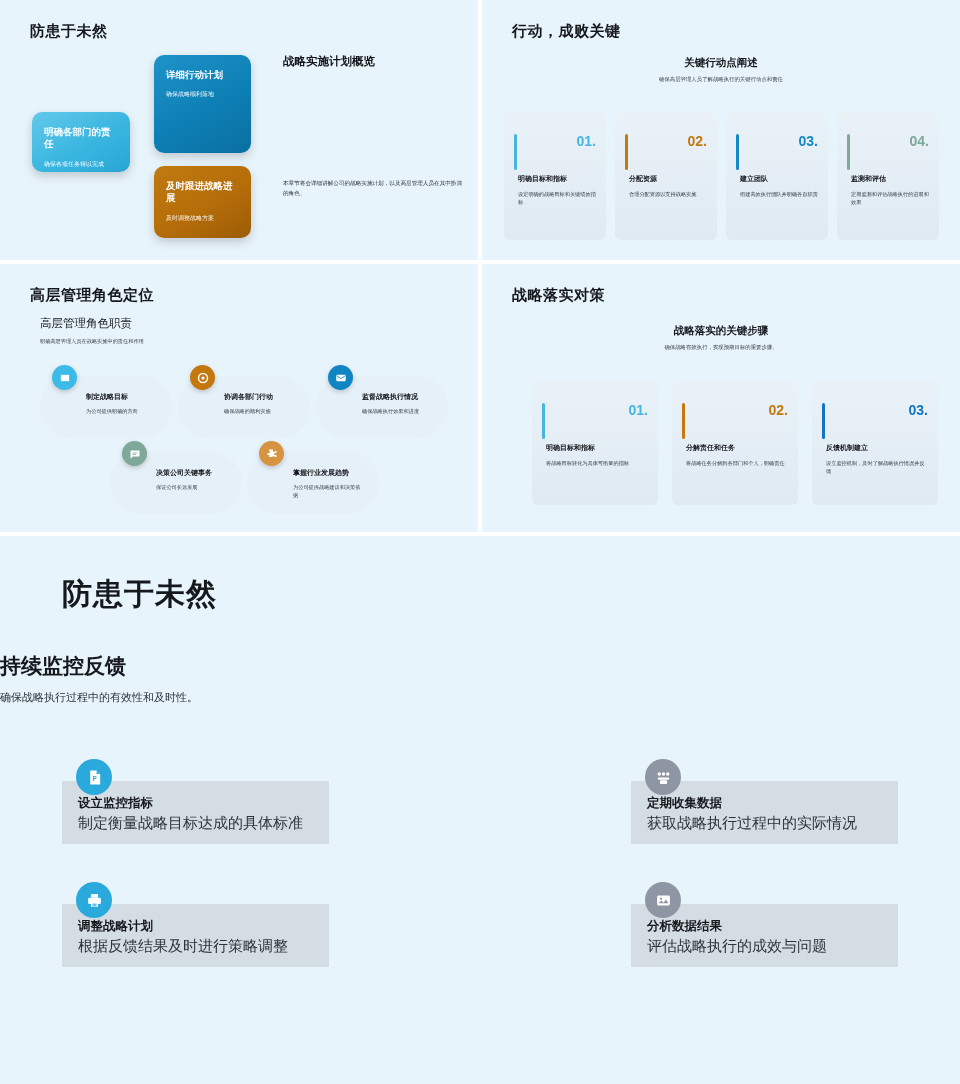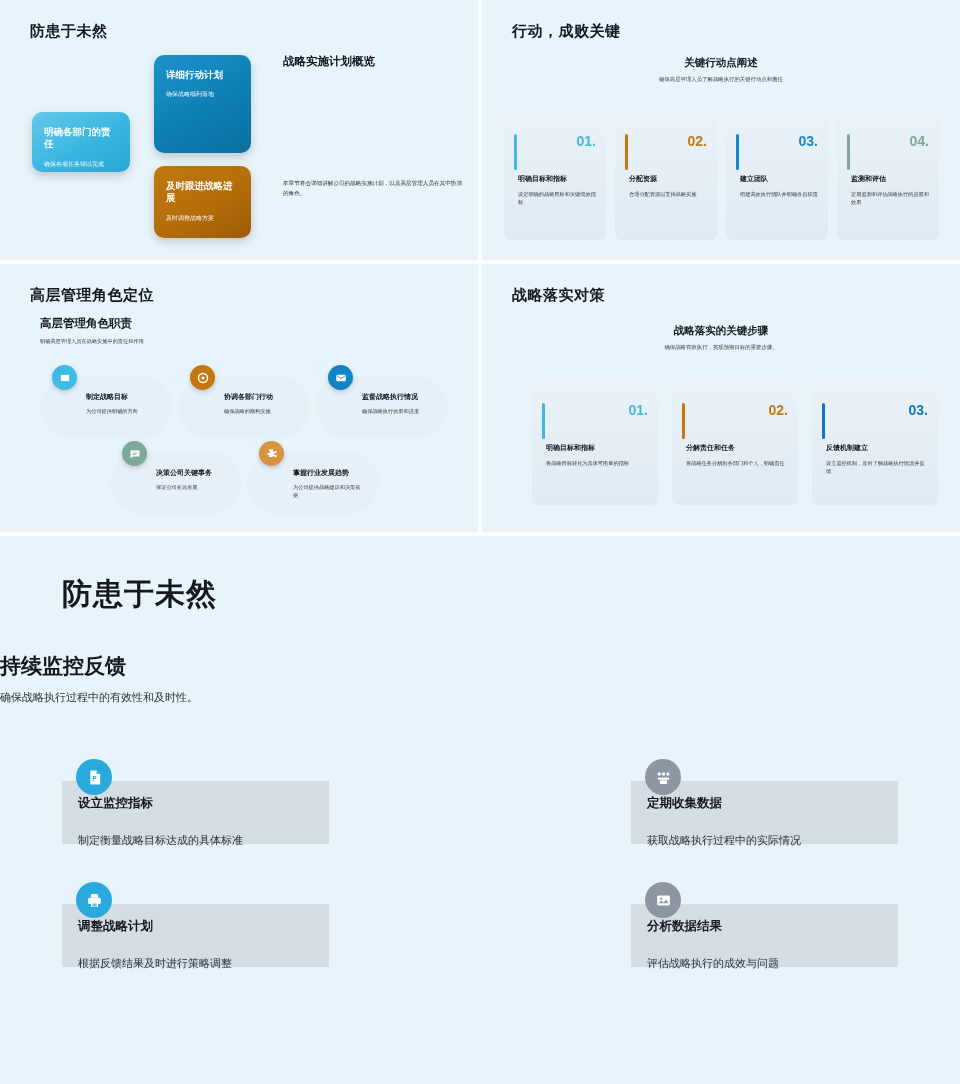--- a/index.html
+++ b/index.html
@@ -55,21 +55,21 @@
   .step .st-t { font-size:7px; font-weight:bold; color:#15181c; margin-top:26px; }
   .step .st-d { font-size:5.2px; color:#363d45; margin-top:6px; line-height:1.6; }
 
   .s2-steps { left: 22px; top: 112px; gap: 9px; }
   .s2-steps .step { width: 102px; height: 128px; }
   .s4-steps { left: 50px; top: 117px; gap: 14px; }
   .s4-steps .step { width: 126px; height: 124px; }
 
   
   .s3-head { position:absolute; left:40px; top:52px; }
-  .s3-h { font-size:11.5px; font-weight:bold; color:#15181c; }
+  .s3-h { font-size:11.5px; font-weight:normal; color:#15181c; }
   .s3-s { font-size:5.2px; color:#3a4149; margin-top:7px; }
 
   .bubble {
     position:absolute; background: rgba(229,238,245,.62);
     border-radius: 46px; padding: 16px 14px 14px 46px;
   }
   .bubble .bi {
     position:absolute; left:12px; top:-11px; width:25px; height:25px;
     border-radius:50%; display:flex; align-items:center; justify-content:center;
     box-shadow: 0 2px 5px rgba(0,0,0,.18);
@@ -91,21 +91,21 @@
 
   .feat {
     position:absolute; width:267px; height:63px;
     background:#d5dde4; padding:14px 16px 0 16px;
   }
   .feat .fi {
     position:absolute; top:-22px; left:14px; width:36px; height:36px;
     border-radius:50%; display:flex; align-items:center; justify-content:center;
   }
   .feat .ft { font-size:12.5px; font-weight:bold; color:#15181c; }
-  .feat .fd { font-size:11px; color:#2d343b; margin-top:21px; }
+  .feat .fd { font-size:15px; color:#2d343b; margin-top:2px; }
 
   .f1 { left:62px;  top:245px; }
   .f2 { left:62px;  top:368px; }
   .f3 { left:631px; top:245px;padding-left:16px; }
   .f4 { left:631px; top:368px; }
 </style>
 </head>
 <body>
 
 <div class="deck">

